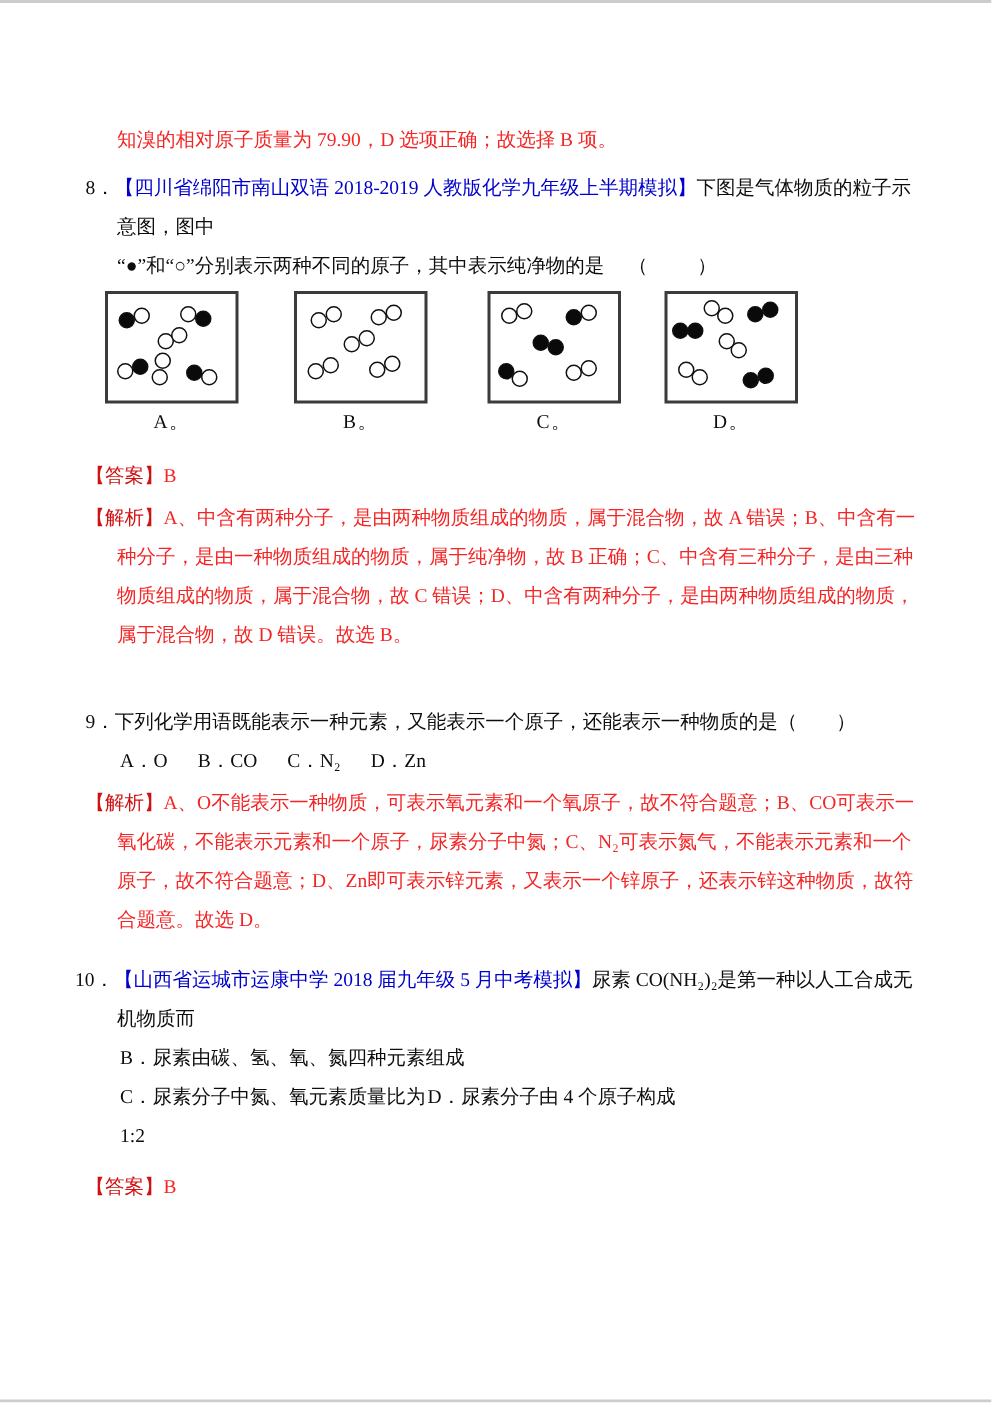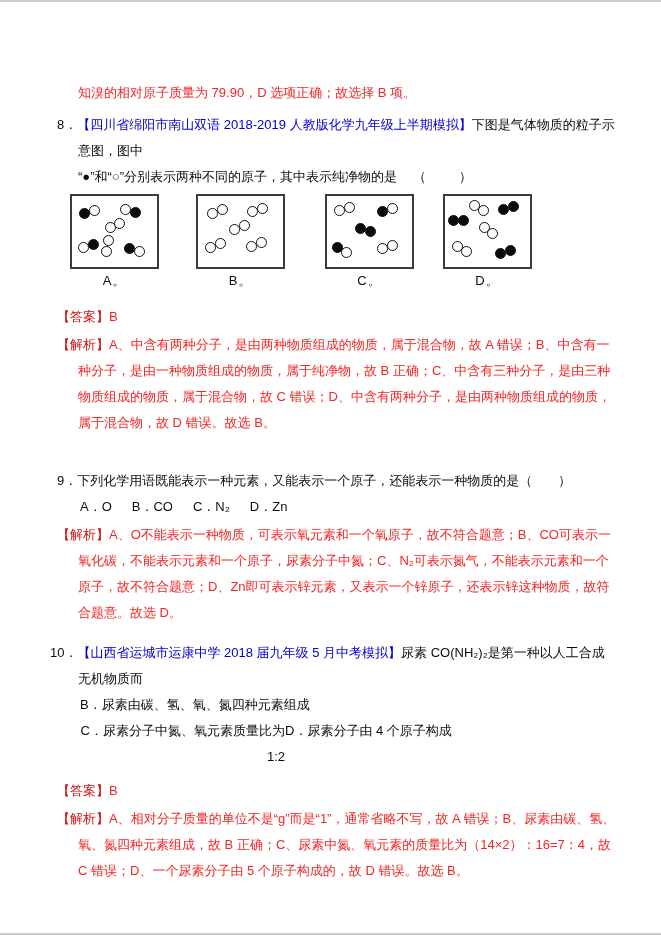--- a/index.html
+++ b/index.html
@@ -4,21 +4,21 @@
 <style>
   :root{
     --red:#f42525; --lred:#cf1111; --blue:#0000cc; --ink:#0d0d0d;
   }
   html,body{margin:0;padding:0;background:#ffffff;}
   .page{
     width:661px;height:935px;box-sizing:border-box;overflow:hidden;
     position:relative;background:#ffffff;
     border-top:2px solid #cccccc;border-bottom:2px solid #cccccc;
     padding-top:82px;
-    font-family:Liberation Sans, sans-serif;
+    font-family:Liberation Serif, serif;
     font-size:13px;line-height:26px;color:var(--ink);
   }
   .red{color:var(--red);}
   .albl{color:var(--lred);}
   .blue{color:var(--blue);}
   .intro{margin:0 44px 0 78px;line-height:18px;}
   .q{margin:10px 44px 0 57px;padding-left:21px;text-indent:-21px;}
   .q.wide{margin-left:50px;padding-left:28px;text-indent:-28px;}
   .cont{margin:0 44px 0 78px;}
   .paren{margin-left:16px;letter-spacing:10px;}
@@ -27,21 +27,21 @@
   .pcell{margin-right:37px;}
   .pcell:nth-child(2){margin-right:40px;}
   .pcell:nth-child(3){margin-right:29px;}
   .pbox{width:85px;height:71px;border:2px solid #3b3b3b;position:relative;background:#fff;}
   .atom{position:absolute;width:11px;height:11px;border-radius:50%;
         border:1.6px solid #101010;box-sizing:border-box;background:#ffffff;}
   .atom.ab{background:#0a0a0a;}
   .plabel{text-align:center;margin-top:3px;line-height:18px;letter-spacing:1px;}
   .ansline{margin:14px 44px 0 57px;}
   .analysis{margin:2px 44px 0 78px;text-indent:-21px;}
-  .optrow{margin:0 44px 0 80px;display:flex;text-align:right;}
+  .optrow{margin:0 44px 0 80px;display:flex;}
   .optrow.q9o .opt{margin-right:20px;}
   .c197{width:197px;flex:none;}
   .c205{width:205px;flex:none;}
 </style>
 </head>
 <body>
 
 <div class="page">
 
   <div class="intro red">知溴的相对原子质量为 79.90，D 选项正确；故选择 B 项。</div>
@@ -130,15 +130,14 @@
 
   <div class="q wide" style="margin-top:14px"><span>10．</span><span class="blue">【山西省运城市运康中学 2018 届九年级 5 月中考模拟】</span><span>尿素 CO(NH₂)₂是第一种以人工合成无机物质而</span></div>
   <div class="optrow">
     <span>B．尿素由碳、氢、氧、氮四种元素组成</span>
   </div>
   <div class="optrow">
     <span class="c205">C．尿素分子中氮、氧元素质量比为 1:2</span>
     <span>D．尿素分子由 4 个原子构成</span>
   </div>
   <div class="ansline" style="margin-top:8px"><span class="albl">【答案】</span><span class="red">B</span></div>
-  <div class="analysis"><span class="albl">【解析】</span><span class="red">A、相对分子质量的单位不是“g”而是“1”，通常省略不写，故 A 错误；B、尿素由碳、氢、氧、氮四种元素组成，故 B 正确；C、尿素中氮、氧元素的质量比为（14×2）：16=7：4，故 C 错误；D、一个尿素分子由 5 个原子构成的，故 D 错误。故选 B。</span></div>
 
 </div>
 
 </body></html>

